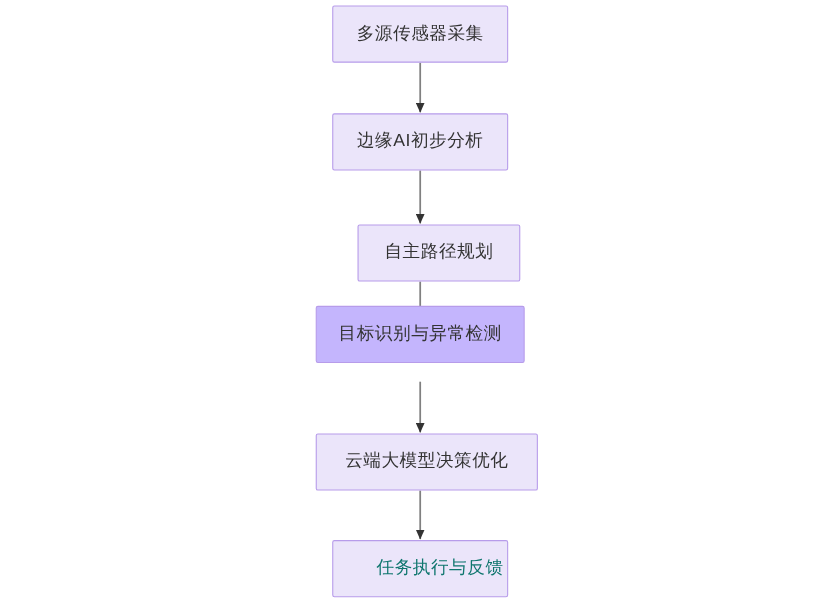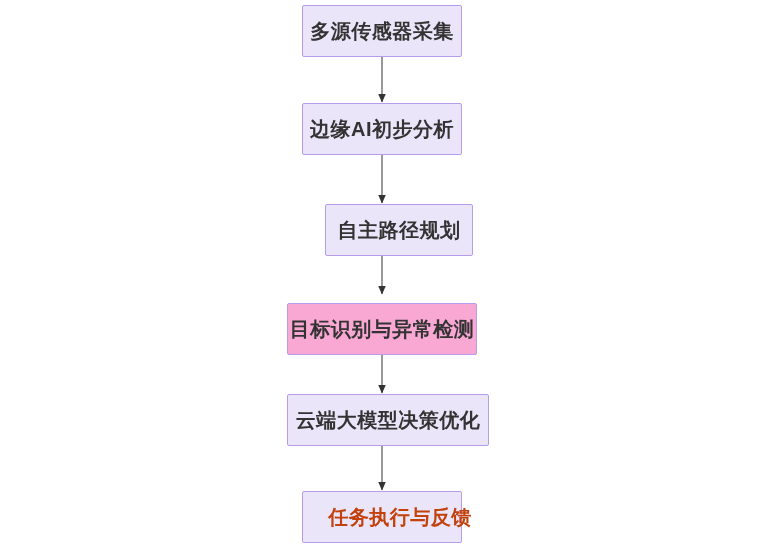--- a/index.html
+++ b/index.html
@@ -32,27 +32,26 @@
     position: absolute;
     box-sizing: border-box;
     display: flex;
     align-items: center;
     justify-content: center;
     background: #ebe5fa;
     border: 1.4px solid #b79cea;
     border-radius: 2px;
   }
   .node-label {
-    font-size: 20px;
+    font-size: 16px;
     line-height: 1.2;
     color: #333333;
     letter-spacing: 0.5px;
     white-space: nowrap;
     font-family: "Liberation Sans", "DejaVu Sans", sans-serif;
-    font-weight: bold;
   }
 </style>
 </head>
 <body>
 
 <div id="canvas">
 
   <svg id="arrow-layer" width="760" height="551" viewBox="0 0 760 551" xmlns="http://www.w3.org/2000/svg">
     <defs>
       <marker id="arrowhead" markerWidth="9" markerHeight="8" refX="8.5" refY="4" orient="auto" markerUnits="userSpaceOnUse">
@@ -71,24 +70,24 @@
   <div id="nodes-group">
       <div class="node" style="left: 302px; top: 5px; width: 160px; height: 52px; background: rgb(235, 229, 250); border-color: rgb(183, 156, 234);">
         <span class="node-label" style="color: rgb(51, 51, 51);">多源传感器采集</span>
       </div>
       <div class="node" style="left: 302px; top: 103px; width: 160px; height: 52px; background: rgb(235, 229, 250); border-color: rgb(183, 156, 234);">
         <span class="node-label" style="color: rgb(51, 51, 51);">边缘AI初步分析</span>
       </div>
       <div class="node" style="left: 325px; top: 204px; width: 148px; height: 52px; background: rgb(235, 229, 250); border-color: rgb(183, 156, 234);">
         <span class="node-label" style="color: rgb(51, 51, 51);">自主路径规划</span>
       </div>
-      <div class="node" style="left: 287px; top: 303px; width: 190px; height: 52px; background: #f9a8d4; border-color: rgb(183, 156, 234);">
+      <div class="node" style="left: 287px; top: 278px; width: 190px; height: 52px; background: #c4b5fd; border-color: rgb(183, 156, 234);">
         <span class="node-label" style="color: rgb(51, 51, 51);">目标识别与异常检测</span>
       </div>
       <div class="node" style="left: 287px; top: 394px; width: 202px; height: 52px; background: rgb(235, 229, 250); border-color: rgb(183, 156, 234);">
         <span class="node-label" style="color: rgb(51, 51, 51);">云端大模型决策优化</span>
       </div>
       <div class="node" style="left: 302px; top: 491px; width: 160px; height: 52px; background: rgb(235, 229, 250); border-color: rgb(183, 156, 234);">
-        <span class="node-label" style="color: #c2410c; margin-left: 36px;">任务执行与反馈</span>
+        <span class="node-label" style="color: #0f766e; margin-left: 36px;">任务执行与反馈</span>
       </div>
     </div>
 
 </div>
 
 </body></html>

